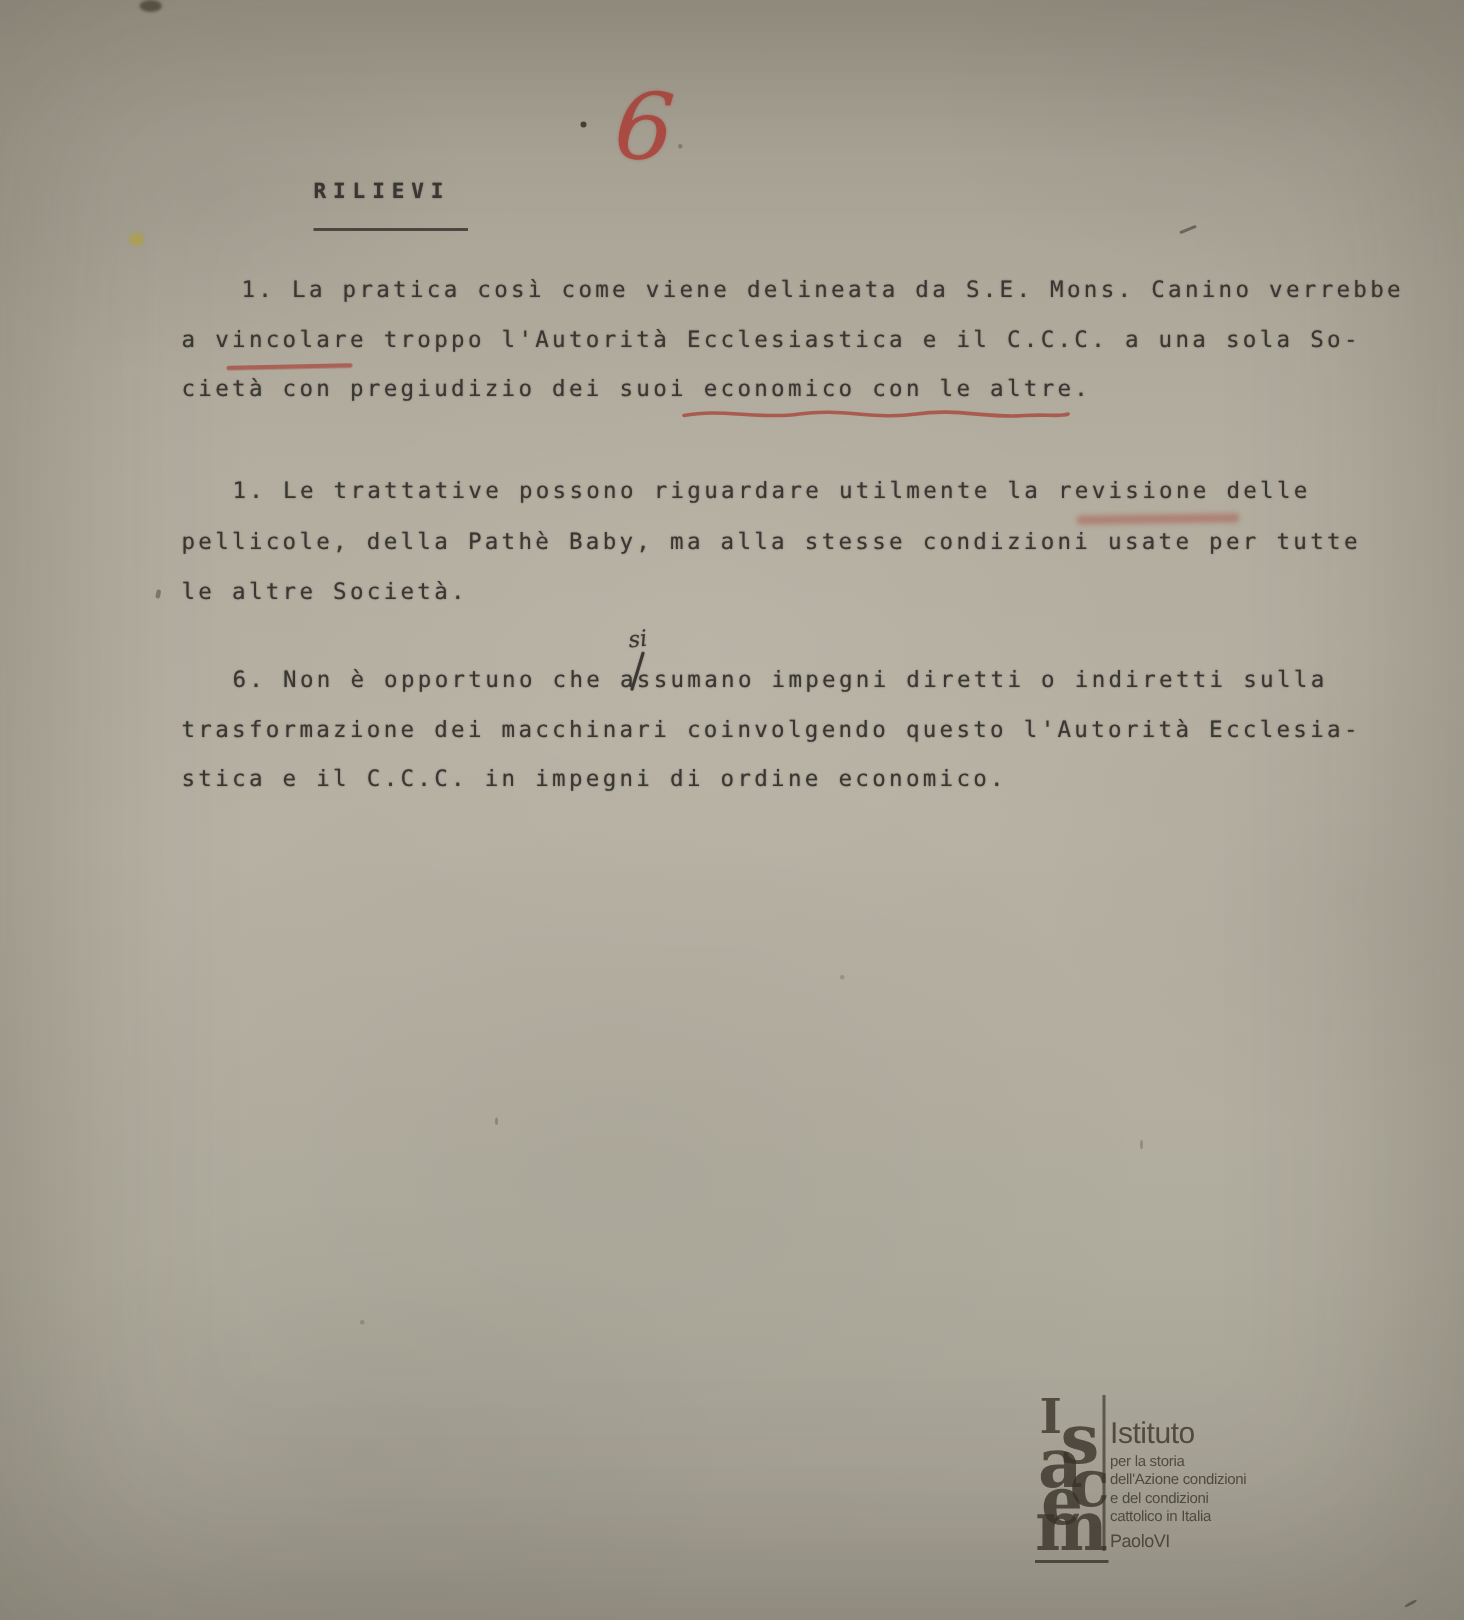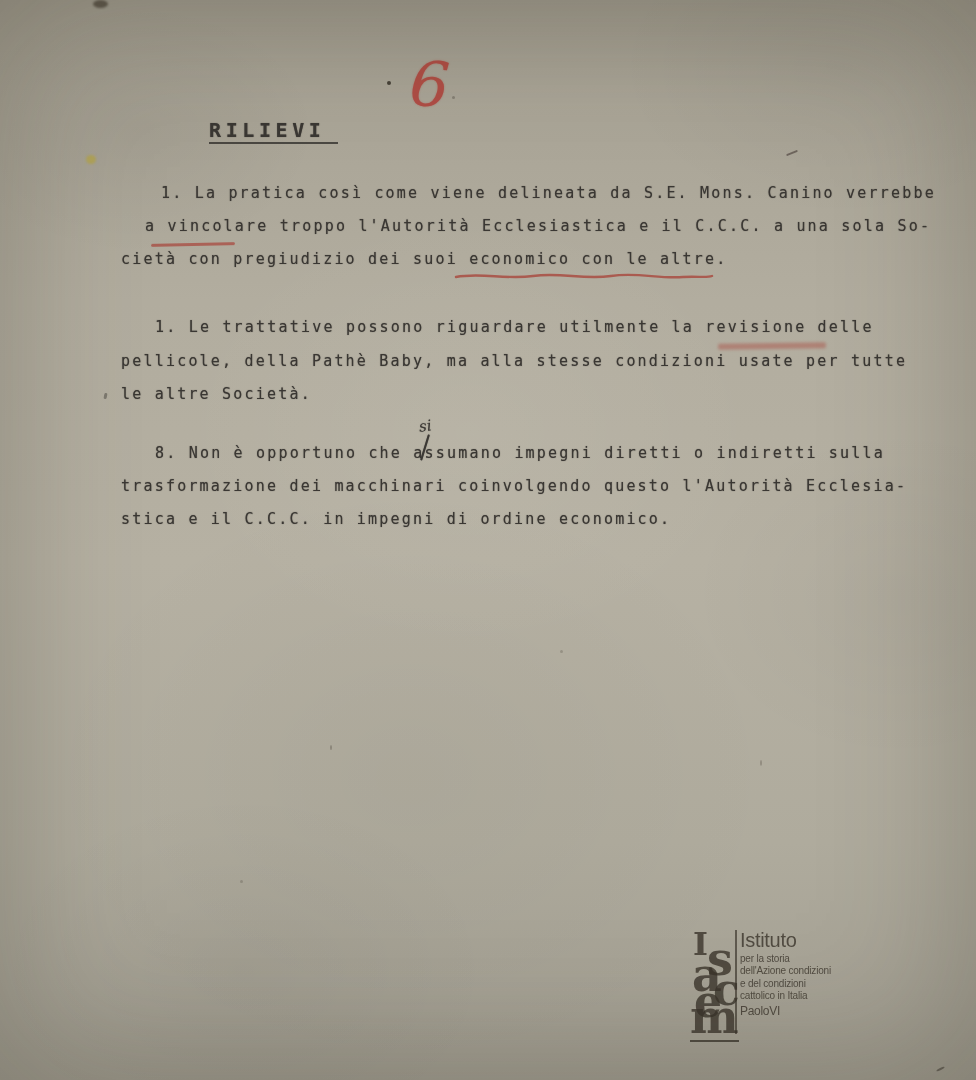--- a/index.html
+++ b/index.html
@@ -25,23 +25,23 @@
     position:absolute;inset:0;pointer-events:none;
     box-shadow:inset 0 0 130px 24px rgba(56,51,40,0.25);
   }
   .ink{
     position:absolute;white-space:pre;
     color:#3a3733;
     font-size:15px;line-height:1;letter-spacing:2.2px;
     text-shadow:0 0 1.1px rgba(58,55,51,0.65);
   }
   .title{
-    font-weight:bold;font-size:20px;letter-spacing:4.6px;
+    font-weight:bold;font-size:14px;letter-spacing:4.6px;
     border-bottom:2px solid rgba(58,55,51,0.85);
-    padding-bottom:0;padding-right:12px;
+    padding-bottom:16px;padding-right:12px;
   }
   .pagenum{
     position:absolute;left:410px;top:48px;
     font-family:"DejaVu Serif",serif;font-style:italic;
     font-size:62px;color:#b0423a;opacity:0.88;
     transform:rotate(4deg);
     text-shadow:0 0 2px rgba(176,66,58,0.55);
   }
   .red-line{position:absolute;background:#a8443a;border-radius:2px;}
   .speck{position:absolute;border-radius:50%;}
@@ -69,44 +69,44 @@
   .wm-l-s{left:17px;top:8px;font-size:46px;}
   .wm-l-a{left:2px;top:24px;font-size:46px;}
   .wm-l-c{left:23px;top:40px;font-size:44px;}
   .wm-l-e{left:4px;top:52px;font-size:44px;}
   .wm-l-m{left:0px;top:66px;font-size:46px;border-bottom:2px solid rgba(56,50,41,0.78);}
   .wm-rule{position:absolute;left:45px;top:2px;width:2px;height:104px;background:rgba(56,50,41,0.66);}
   .wm-text{
     position:absolute;left:50px;top:2px;width:180px;
     font-family:"Liberation Sans",sans-serif;line-height:1;
   }
-  .wm-big{font-size:20px;letter-spacing:-0.3px;margin:0 0 3px 0;}
+  .wm-big{font-size:20px;letter-spacing:-0.3px;margin:16px 0 3px 0;}
   .wm-small{font-size:10px;line-height:12.3px;letter-spacing:-0.2px;}
   .wm-paolo{font-size:12px;letter-spacing:-0.3px;margin-top:3px;}
 </style>
 </head>
 <body>
 
 <div class="paper"></div>
 <div class="paper-mottle"></div>
 
 <div class="pagenum">6</div>
 <div class="speck" style="left:387px;top:81px;width:4px;height:4px;background:rgba(45,40,33,0.8);"></div>
 
 <div class="ink" style="left:209px;top:120px;"><span class="title">RILIEVI</span></div>
 
 <div class="ink" style="left:161px;top:186px;">1. La pratica così come viene delineata da S.E. Mons. Canino verrebbe</div>
-<div class="ink" style="left:121px;top:219px;margin-left:24px;">a vincolare troppo l'Autorità Ecclesiastica e il C.C.C. a una sola So-</div>
+<div class="ink" style="left:121px;top:219px;">a vincolare troppo l'Autorità Ecclesiastica e il C.C.C. a una sola So-</div>
 <div class="ink" style="left:121px;top:252px;">cietà con pregiudizio dei suoi economico con le altre.</div>
 
 <div class="ink" style="left:155px;top:320px;">1. Le trattative possono riguardare utilmente la revisione delle</div>
 <div class="ink" style="left:121px;top:354px;">pellicole, della Pathè Baby, ma alla stesse condizioni usate per tutte</div>
 <div class="ink" style="left:121px;top:387px;">le altre Società.</div>
 
-<div class="ink" style="left:155px;top:446px;">8. Non è opportuno che assumano impegni diretti o indiretti sulla</div>
+<div class="ink" style="left:155px;top:446px;">6. Non è opportuno che assumano impegni diretti o indiretti sulla</div>
 <div class="ink" style="left:121px;top:479px;">trasformazione dei macchinari coinvolgendo questo l'Autorità Ecclesia-</div>
 <div class="ink" style="left:121px;top:512px;">stica e il C.C.C. in impegni di ordine economico.</div>
 
 <div class="hand-slash"></div>
 <div class="hand-insert-text">si</div>
 
 <div class="red-line" style="left:151px;top:243px;width:84px;height:3px;opacity:0.7;transform:rotate(-1.2deg);filter:blur(0.4px);"></div>
 <svg style="position:absolute;left:453px;top:269px;" width="262" height="14">
   <path d="M3,8 C 28,3 52,11 80,7 C 108,3 130,11 158,7 C 184,3 206,10 230,8 C 244,7 254,9 259,7" fill="none" stroke="#a8443a" stroke-width="2.4" opacity="0.78" stroke-linecap="round"></path>
 </svg>

